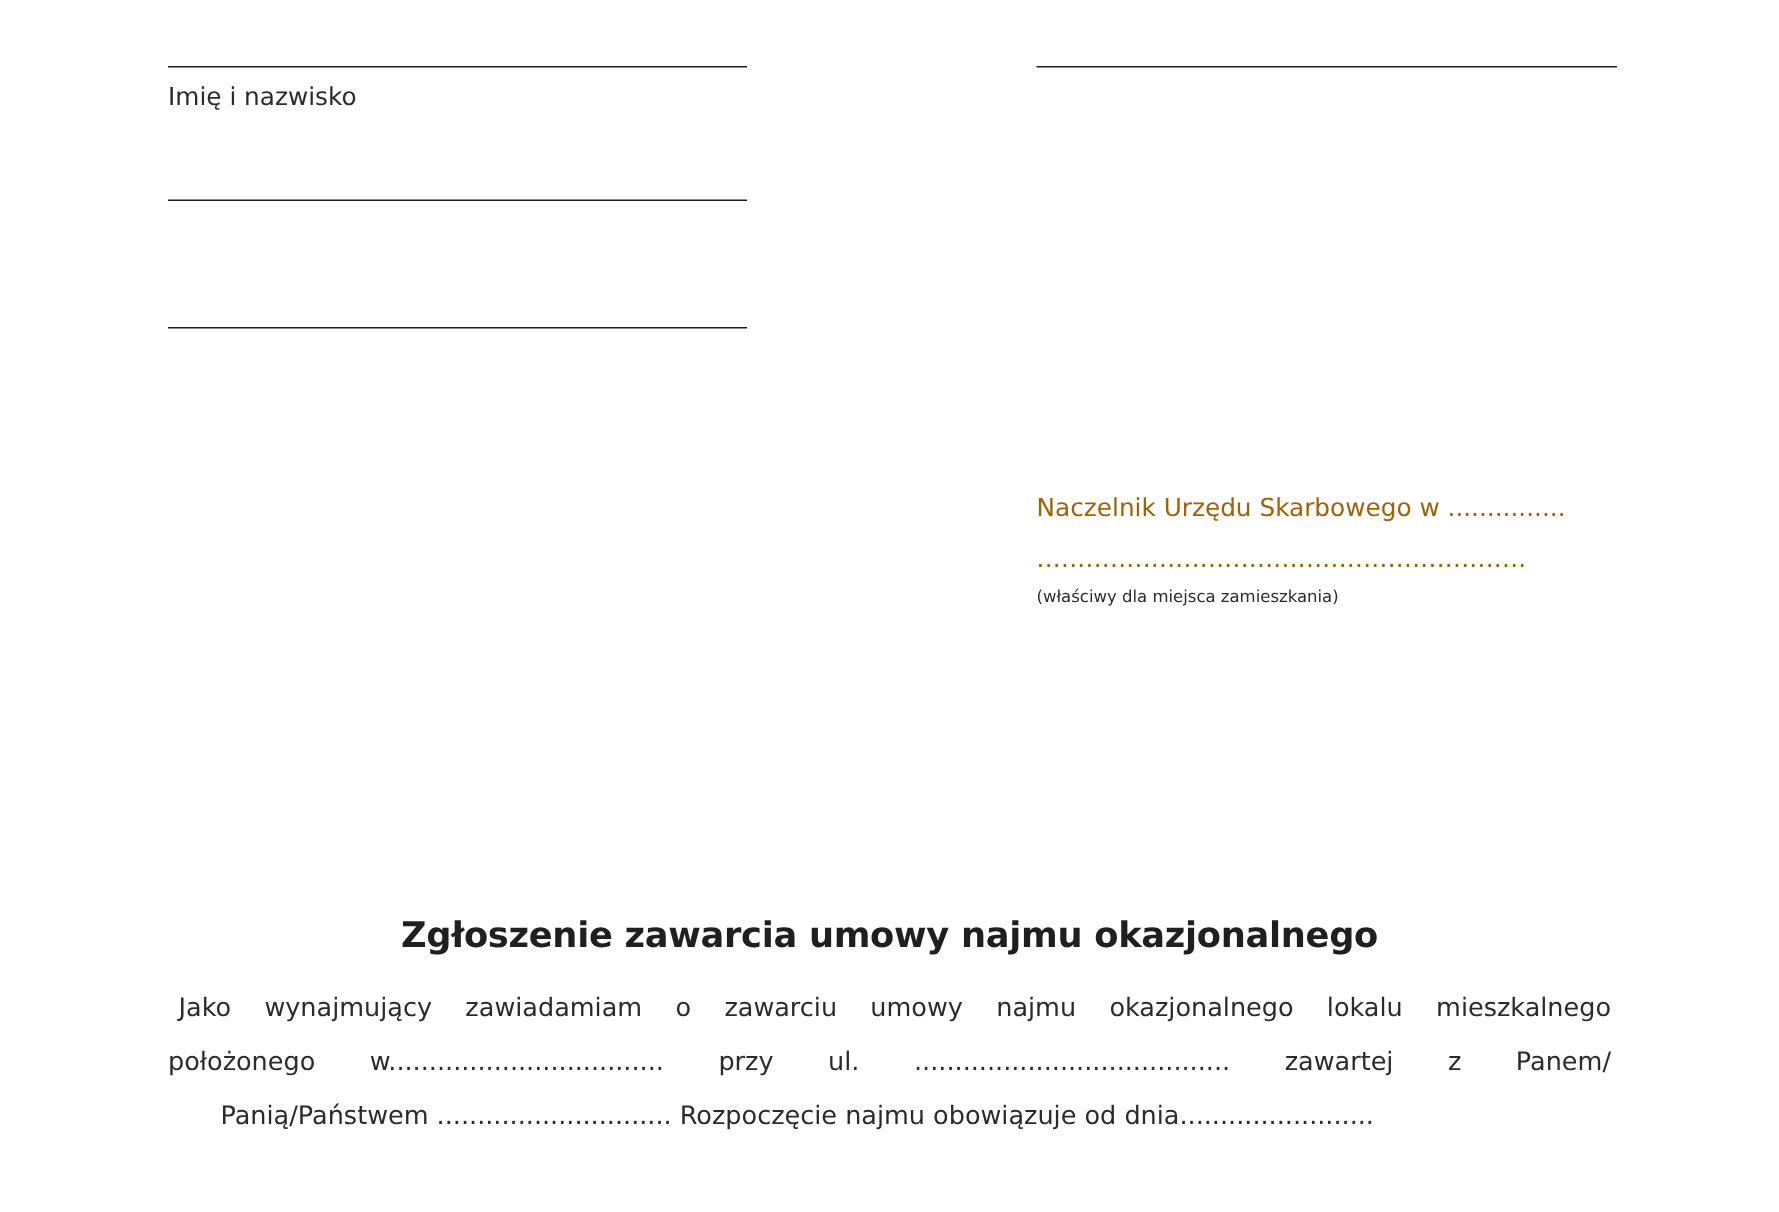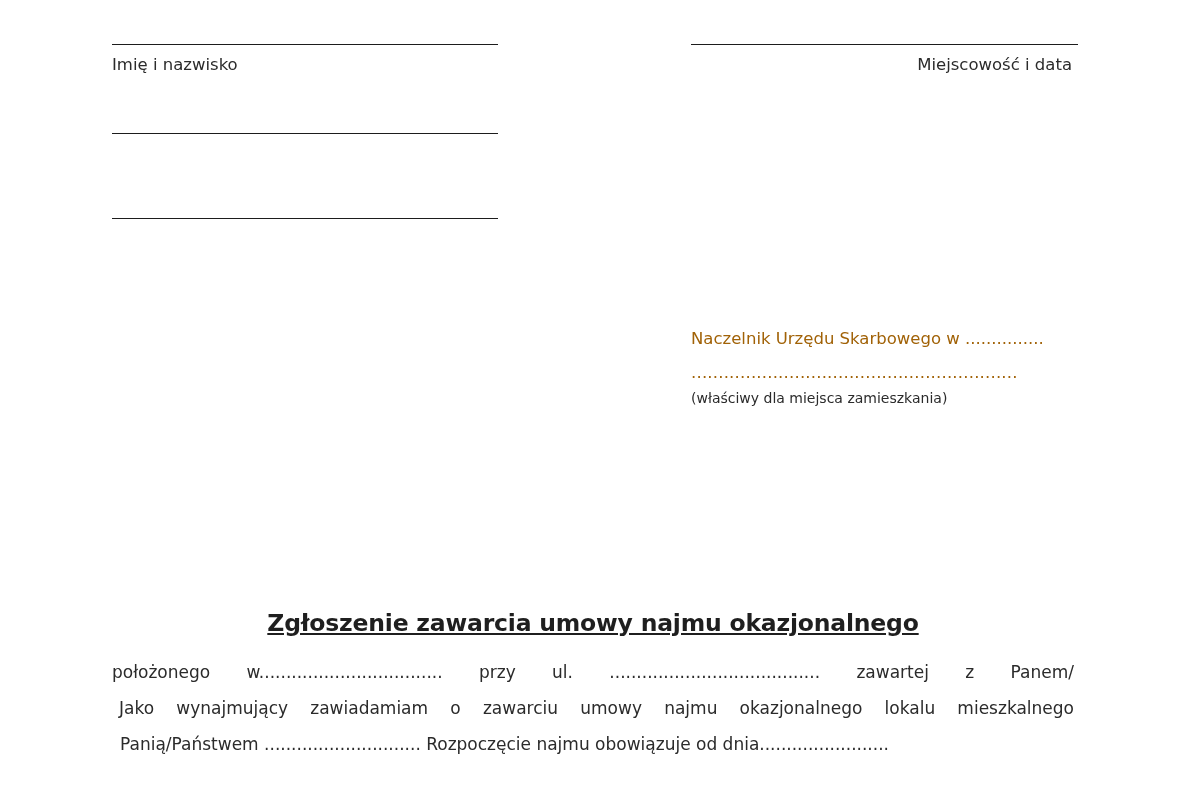--- a/index.html
+++ b/index.html
@@ -83,41 +83,40 @@
     font-size: 16.5px;
     line-height: 23px;
     color: #a16207;
     white-space: nowrap;
   }
   .addressee .line.dots-row {
     letter-spacing: 0.2px;
     margin-top: 11px;
   }
   .addressee .note {
-    font-size: 14px;
+    font-size: 11px;
     line-height: 18px;
     color: #2b2b2b;
     margin-top: 5px;
     white-space: nowrap;
   }
 
   
   .doc-title {
     position: absolute;
     left: 0;
     top: 592px;
     width: 1186px;
     text-align: center;
     font-family: "DejaVu Sans", sans-serif;
     font-weight: bold;
     font-size: 23.5px;
     line-height: 30px;
     letter-spacing: -0.2px;
     color: #1f1f1f;
-    text-decoration: underline;
   }
 
   
   .body-copy {
     position: absolute;
     left: 112px;
     top: 654px;
     width: 962px;
     font-size: 17px;
     line-height: 36px;
@@ -126,20 +125,21 @@
   .body-copy .just {
     text-align: justify;
     text-align-last: justify;
     white-space: nowrap;
   }
   .body-copy .last {
     text-align: justify;
     text-align-last: left;
     white-space: nowrap;
     padding-left: 8px;
+    margin-left: 27px;
   }
   .body-copy .indent-first {
     padding-left: 7px;
     padding-right: 0;
   }
 </style>
 </head>
 <body>
 
 <div class="page">
@@ -160,34 +160,33 @@
       <div class="field" id="field-pesel">
         <div class="rule"></div>
       </div>
 
     </div>
 
     <div class="col-right">
 
       <div class="field" id="field-place">
         <div class="rule"></div>
-        <div class="caption right">Miejscowość i data</div>
       </div>
 
     </div>
 
   </div>
 
   <div class="addressee">
     <div class="line">Naczelnik Urzędu Skarbowego w ...............</div>
     <div class="line dots-row">............................................................</div>
     <div class="note">(właściwy dla miejsca zamieszkania)</div>
   </div>
 
   <h1 class="doc-title">Zgłoszenie zawarcia umowy najmu okazjonalnego</h1>
 
   <div class="body-copy">
+    <div class="just indent-first">Jako wynajmujący zawiadamiam o zawarciu umowy najmu okazjonalnego lokalu mieszkalnego</div>
     <div class="just">położonego w.................................. przy ul. ....................................... zawartej z Panem/</div>
-    <div class="just indent-first">Jako wynajmujący zawiadamiam o zawarciu umowy najmu okazjonalnego lokalu mieszkalnego</div>
     <div class="last">Panią/Państwem ............................. Rozpoczęcie najmu obowiązuje od dnia........................</div>
   </div>
 
 </div>
 
 </body></html>

